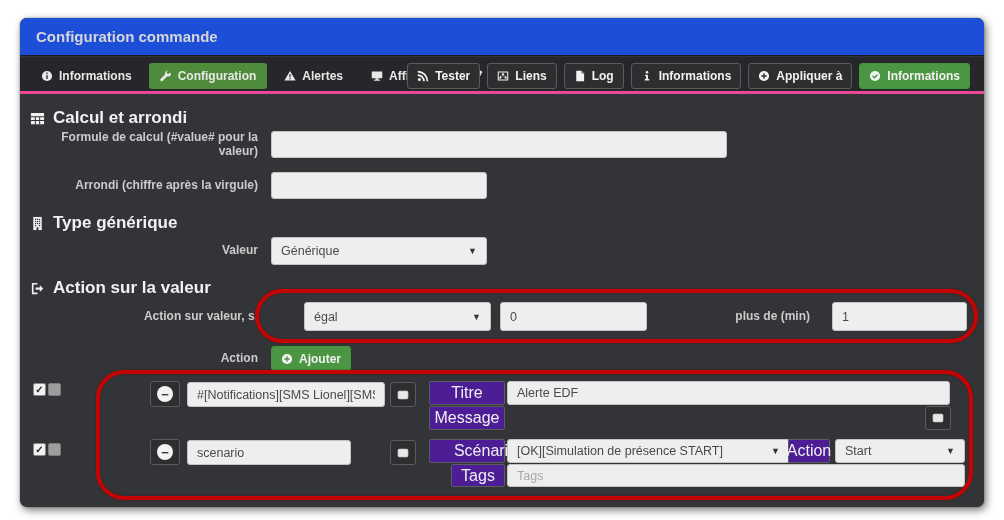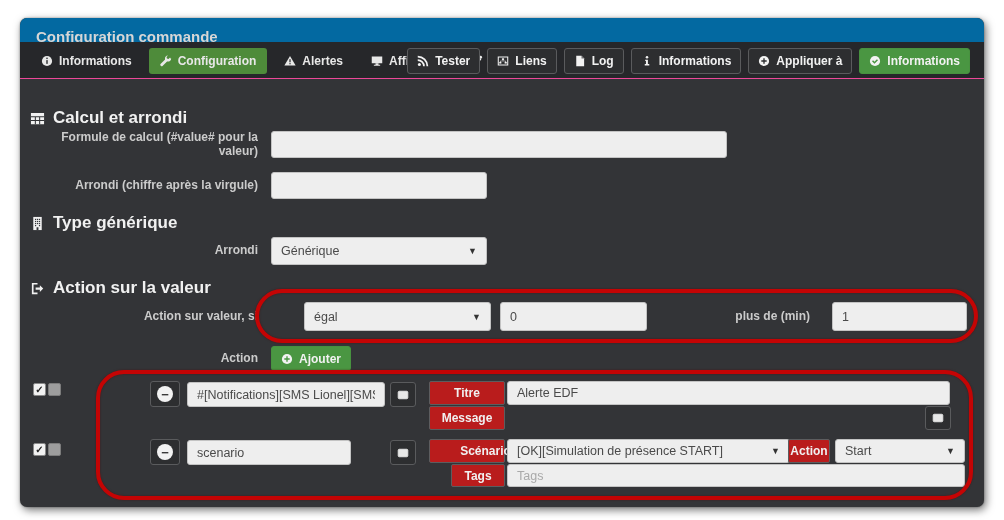--- a/index.html
+++ b/index.html
@@ -3,39 +3,39 @@
 <meta charset="utf-8">
 <style>
   * { margin:0; padding:0; box-sizing:border-box; }
   html,body { width:1004px; height:520px; background:#ffffff; font-family:"Liberation Sans", sans-serif; }
   .window {
     position:absolute; left:20px; top:18px; width:964px; height:489px;
     background:#333437; border-radius:7px; overflow:hidden;
     box-shadow:2px 3px 9px rgba(0,0,0,.55), 0 0 2px rgba(0,0,0,.4);
   }
   
-  .titlebar { position:absolute; left:0; top:0; width:100%; height:38px; background:#0369a1; border-bottom:1px solid #1d1d1f;padding-left:40px; }
+  .titlebar { position:absolute; left:0; top:0; width:100%; height:38px; background:#1d4ed8; border-bottom:1px solid #1d1d1f;padding-left:40px; }
   .titlebar .title { position:absolute; left:16px; top:0; line-height:38px; font-size:15px; font-weight:700; color:#d6d6d6; }
-  .tabbar { position:absolute; left:0; top:24px; width:100%; height:37px; background:#26272a; border-bottom:1px solid #ec4899; }
+  .tabbar { position:absolute; left:0; top:39px; width:100%; height:37px; background:#26272a; border-bottom:3px solid #ec4899; }
   .tabs { position:absolute; left:10px; top:0; height:37px; display:flex; align-items:center; gap:6px; }
   .tab { display:flex; align-items:center; gap:6px; padding:6px 11px; border-radius:3px; color:#e8e8e8; font-size:12px; font-weight:600; cursor:pointer; }
   .tab.active { background:#4e8b3a; }
   .toolbar { position:absolute; right:14px; top:0; height:37px; display:flex; align-items:center; gap:7px; }
   .btn { display:flex; align-items:center; gap:6px; padding:5px 9px; border-radius:3px; font-size:12px; font-weight:600; color:#f2f2f2; background:#2d2e30; border:1px solid #5a5b5d; cursor:pointer; --bg:#2d2e30; }
   .btn.green { background:#4a9642; border-color:#47923f; --bg:#4a9642; }
   .ic { width:12px; height:12px; fill:currentColor; flex:0 0 auto; }
   .ic-lg { width:15px; height:15px; fill:currentColor; }
   
   .section-h { position:absolute; display:flex; align-items:center; gap:8px; color:#f1f1f1; font-size:17px; font-weight:600; }
   .flabel { position:absolute; left:10px; width:228px; display:flex; align-items:center; justify-content:flex-end; text-align:right; color:#cbcbcb; font-size:12px; font-weight:700; line-height:1.15; }
   .inp { position:absolute; background:#eeeeee; border:1px solid #c3c3c3; border-radius:3px; font-family:"Liberation Sans",sans-serif; font-size:12.5px; color:#4a4a4a; padding:0 9px; outline:none; }
   .inp::placeholder { color:#a9a9a9; }
   .sel { position:absolute; background:#eeeeee; border:1px solid #c3c3c3; border-radius:3px; display:flex; align-items:center; font-size:12.5px; color:#4a4a4a; padding:0 9px; cursor:pointer; }
   .sel .caret { position:absolute; right:9px; font-size:9px; color:#333; }
-  .cell { position:absolute; background:#b91c1c; border:1px solid #5c5d5f; border-radius:2px; display:flex; align-items:center; justify-content:center; color:#f0f0f0; font-size:12px; font-weight:700; }
+  .cell { position:absolute; background:#4c1d95; border:1px solid #5c5d5f; border-radius:2px; display:flex; align-items:center; justify-content:center; color:#f0f0f0; font-size:16px; font-weight:400; }
   .sq-btn { position:absolute; background:#2d2e30; border:1px solid #5a5b5d; border-radius:3px; display:flex; align-items:center; justify-content:center; color:#e8e8e8; cursor:pointer; }
   .minus-dot { width:16px; height:16px; border-radius:50%; background:#f2f2f2; color:#3a3a3a; font-size:13px; font-weight:700; display:flex; align-items:center; justify-content:center; line-height:1; }
   .cb { position:absolute; width:13px; height:13px; border-radius:2px; display:flex; align-items:center; justify-content:center; font-size:10px; font-weight:700; color:#222; cursor:pointer; }
   .cb.checked { background:#f2f2f2; border:1px solid #8a8a8a; }
   .cb.gray { background:#9d9d9d; border:1px solid #7c7c7c; }
   .annotation { position:absolute; border:4px solid #c40404; border-radius:28px; pointer-events:none; box-shadow:inset 0 0 2px rgba(80,0,0,.6), 0 0 2px rgba(80,0,0,.6); }
 </style>
 </head>
 <body>
 
@@ -160,21 +160,21 @@
           <rect x="5.3" y="7.4" width="1.3" height="1.3"></rect>
           <rect x="7.4" y="7.4" width="1.3" height="1.3"></rect>
           <rect x="9.5" y="7.4" width="1.3" height="1.3"></rect>
           <rect x="5.3" y="9.6" width="1.3" height="1.3"></rect>
           <rect x="9.5" y="9.6" width="1.3" height="1.3"></rect>
           <rect x="7" y="12" width="2" height="3"></rect>
         </g>
       </svg>
     <span>Type générique</span>
   </div>
-  <div class="flabel" style="top:219px; height:28px;">Arrondi</div>
+  <div class="flabel" style="top:219px; height:28px;">Valeur</div>
   <div class="sel" style="left:251px; top:219px; width:216px; height:28px;">
     <span>Générique</span>
     <span class="caret">▼</span>
   </div>
 
   <div class="section-h" style="left:10px; top:260px;">
     <svg class="ic-lg" viewBox="0 0 16 16">
         <path d="M8 2v1.8H3.8v8.4H8V14H2V2z"></path>
         <path d="M10.5 4.4 14.1 8l-3.6 3.6V9.2H6V6.8h4.5z"></path>
       </svg>

